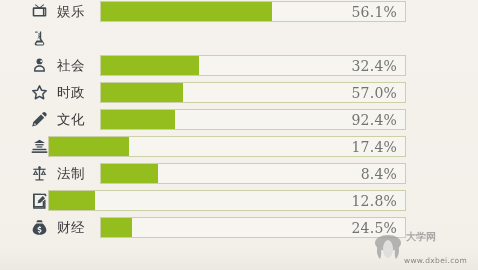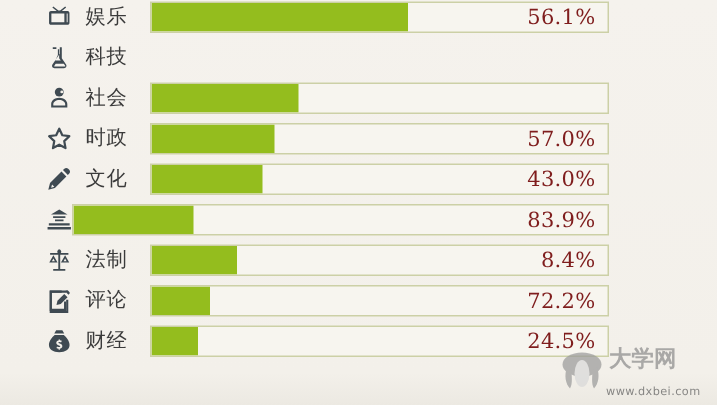--- a/index.html
+++ b/index.html
@@ -74,21 +74,21 @@
     top: 0;
     bottom: 0;
     background: #94bd1e;
   }
   .value {
     position: absolute;
     right: 8px;
     top: 50%;
     transform: translateY(-50%);
     font-size: 14px;
-    color: #7f1d1d;
+    color: #737373;
     font-family: "DejaVu Serif", "Liberation Serif", serif;
     letter-spacing: 0.2px;
     white-space: nowrap;
   }
   #watermark {
     position: absolute;
     right: 4px;
     bottom: 2px;
     width: 104px;
     height: 40px;
@@ -103,21 +103,21 @@
     color: #5d5d5d;
     letter-spacing: 0.3px;
     font-family: "DejaVu Sans", "Liberation Sans", sans-serif;
     white-space: nowrap;
     text-align: right;
   }
   .wm-cn {
     position: absolute;
     left: 36px;
     top: 2px;
-    font-size: 15px;
+    font-size: 10px;
     color: #8d8d8d;
     font-weight: bold;
     white-space: nowrap;
     font-family: "DejaVu Sans", "Liberation Sans", sans-serif;
   }
   .wm-mark {
     position: absolute;
     left: 2px;
     top: 3px;
     width: 32px;
@@ -146,35 +146,35 @@
       </div>
       <div class="row">
         <div class="icon-cell">
           <span class="icon">
             <svg viewBox="0 0 24 24" width="17" height="17" fill="currentColor">
               <path d="M14.4 2.2h-1.9v6.1l-6.9 10c-1 1.5.1 3.5 1.9 3.5h9c1.8 0 2.9-2 1.9-3.5l-4-5.8V2.2zm-3.7 7.1V4.1h1.2v8.4l1.5 2.2H8.4l2.3-5.4zM7.1 19.9l1.5-2.2h7.7l1.3 1.9c.2.3 0 .7-.4.7h-9c-.4 0-.6-.1-1.1-.4z"></path>
               <path d="M5.9 2.2h3.4v1.6H5.9z"></path>
             </svg>
           </span>
         </div>
-        <div class="label-cell">科技</div>
       </div>
       <div class="row">
         <div class="icon-cell">
           <span class="icon">
             <svg viewBox="0 0 24 24" width="17" height="17" fill="currentColor">
               <circle cx="12" cy="6.2" r="4.2"></circle>
               <path d="M12 11.6c-4.2 0-7.6 2.7-7.6 6v3.2h15.2v-3.2c0-3.3-3.4-6-7.6-6zm-5.6 7.2v-1.2c0-2.2 2.5-4 5.6-4s5.6 1.8 5.6 4v1.2H6.4z"></path>
               <circle cx="14.4" cy="6" r="1.4" fill="#f3f0ea"></circle>
             </svg>
           </span>
         </div>
         <div class="label-cell">社会</div>
         <div class="track">
           <div class="fill" style="width: 32.4%;"></div>
+          <span class="value">32.4%</span>
         </div>
       </div>
       <div class="row">
         <div class="icon-cell">
           <span class="icon">
             <svg viewBox="0 0 24 24" width="17" height="17" fill="none" stroke="currentColor" stroke-width="2.1" stroke-linejoin="round">
               <path d="M12 2.6l2.9 6.1 6.6.9-4.8 4.6 1.2 6.6-5.9-3.2-5.9 3.2 1.2-6.6L2.5 9.6l6.6-.9z"></path>
             </svg>
           </span>
         </div>
@@ -189,38 +189,38 @@
           <span class="icon">
             <svg viewBox="0 0 24 24" width="17" height="17" fill="currentColor">
               <path d="M20.4 2.1c-1-1-2.6-1-3.6 0l-1.3 1.3 4.6 4.6 1.3-1.3c1-1 1-2.6 0-3.6l-1-1z"></path>
               <path d="M14.1 4.8 3.3 15.6l-1.6 6.2 6.2-1.6L18.7 9.4 14.1 4.8zM4.4 19.9l.8-3 2.2 2.2-3 .8z"></path>
             </svg>
           </span>
         </div>
         <div class="label-cell">文化</div>
         <div class="track">
           <div class="fill" style="width: 24.5%;"></div>
-          <span class="value">43.0%</span>
+          <span class="value">92.4%</span>
         </div>
       </div>
       <div class="row">
         <div class="icon-cell">
           <span class="icon">
             <svg viewBox="0 0 24 24" width="17" height="17" fill="currentColor">
               <path d="M12 2.4 4.2 7.1h15.6L12 2.4z"></path>
               <path d="M6.2 8.6h11.6v1.8H6.2z"></path>
               <path d="M8 11.8h8v1.7H8z"></path>
               <path d="M2.2 15.2h19.6v2.1H2.2z"></path>
               <path d="M1 18.8h22v2.3H1z"></path>
             </svg>
           </span>
         </div>
         <div class="track">
           <div class="fill" style="width: 22.5%;"></div>
-          <span class="value">83.9%</span>
+          <span class="value">17.4%</span>
         </div>
       </div>
       <div class="row">
         <div class="icon-cell">
           <span class="icon">
             <svg viewBox="0 0 24 24" width="17" height="17" fill="currentColor">
               <path d="M11.1 1.8h1.8v19.4h-1.8z"></path>
               <path d="M3.4 5.2h17.2v1.7H3.4z"></path>
               <path d="M6.3 20.2h11.4v1.7H6.3z"></path>
               <path d="M6.5 7.2 2.6 14.1h7.8L6.5 7.2zm0 3.2 1.4 2.5H5.1l1.4-2.5z"></path>
@@ -239,24 +239,23 @@
         <div class="icon-cell">
           <span class="icon">
             <svg viewBox="0 0 24 24" width="17" height="17" fill="currentColor">
               <path d="M3 2.4h11.3v2H5v17.2h13.5V11h2v12.6H3V2.4z"></path>
               <path d="M3 2.4h15.5v2H5v15.2h11.5v-7h2v9H3V2.4z"></path>
               <path d="M20.9 2.1 19.6.8c-.5-.5-1.3-.5-1.8 0l-.8.8 3.1 3.1.8-.8c.5-.5.5-1.3 0-1.8z" transform="translate(0.6,1.6)"></path>
               <path d="m16.1 4 -6.4 6.4-.9 4 4-.9 6.4-6.4L16.1 4z" transform="translate(0.6,1.6)"></path>
             </svg>
           </span>
         </div>
-        <div class="label-cell">评论</div>
         <div class="track">
           <div class="fill" style="width: 12.8%;"></div>
-          <span class="value">72.2%</span>
+          <span class="value">12.8%</span>
         </div>
       </div>
       <div class="row">
         <div class="icon-cell">
           <span class="icon">
             <svg viewBox="0 0 24 24" width="17" height="17" fill="currentColor">
               <path d="M9.1 1.6 7.3 4.7h9.4l-1.8-3.1H9.1z"></path>
               <path d="M16.3 6.2H7.7C5 8.4 2.3 12 2.3 15.6c0 4 3.9 6.8 9.7 6.8s9.7-2.8 9.7-6.8c0-3.6-2.7-7.2-5.4-9.4z"></path>
               <path d="M12.6 10.3h-1.2v1c-1.3.2-2.2 1-2.2 2.2 0 1.4 1.1 2 2.5 2.4 1 .3 1.3.5 1.3.9 0 .4-.4.7-1.1.7-.8 0-1.5-.3-2-.6l-.5 1.5c.5.3 1.2.5 2 .6v1h1.2v-1.1c1.4-.2 2.3-1.1 2.3-2.3 0-1.3-.8-2-2.4-2.5-1.1-.4-1.4-.6-1.4-.9 0-.3.3-.6 1-.6.7 0 1.3.2 1.8.4l.5-1.5c-.4-.2-1-.4-1.7-.4v-.8z" fill="#f3f0ea"></path>
             </svg>

